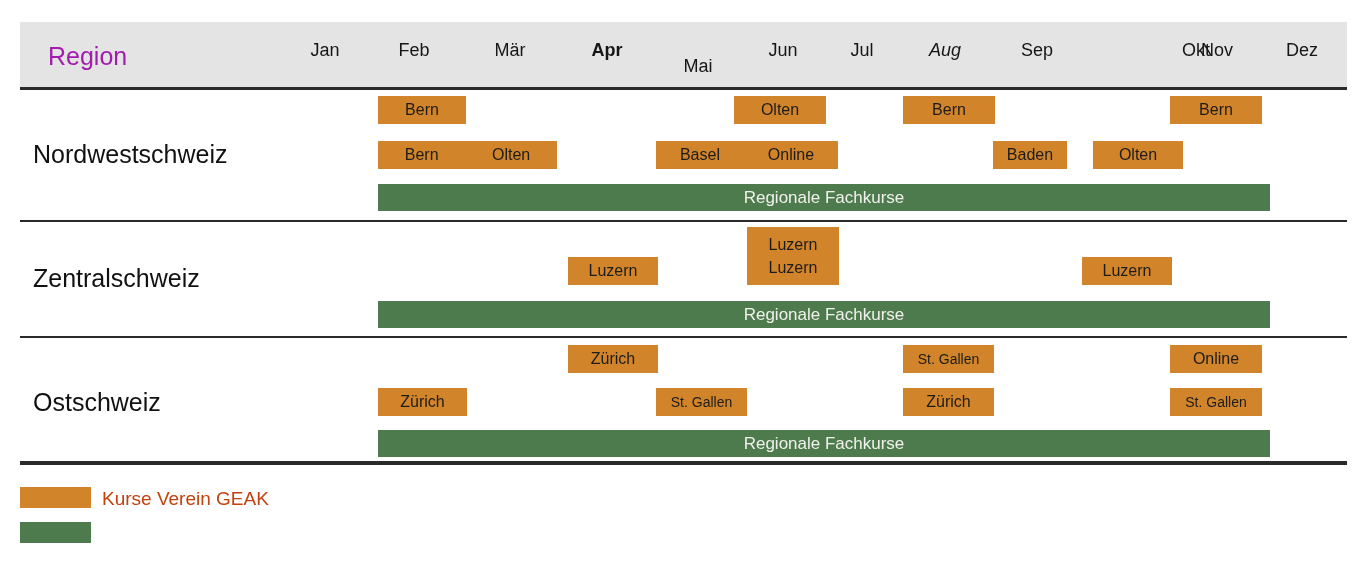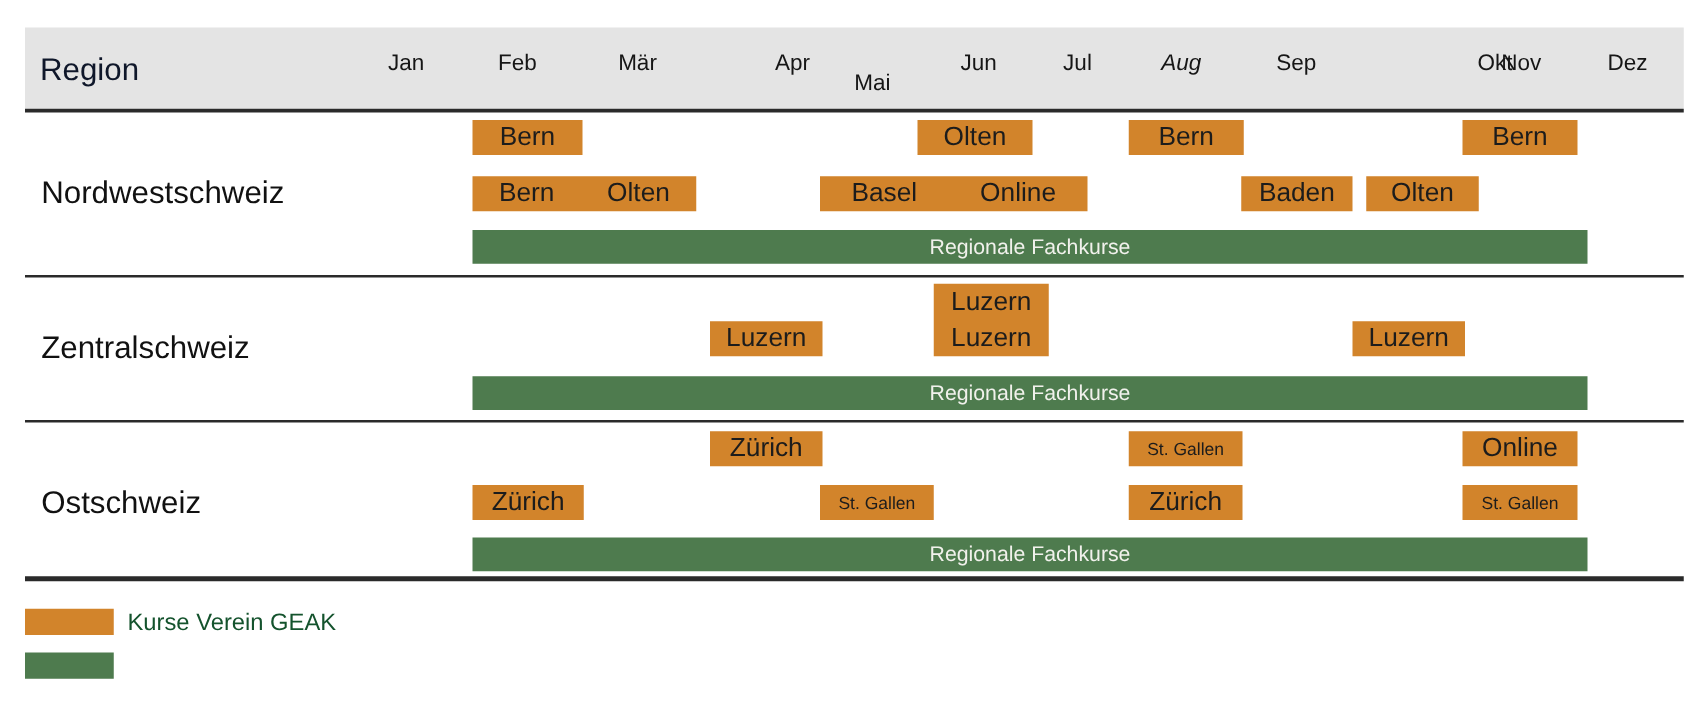--- a/index.html
+++ b/index.html
@@ -1,49 +1,49 @@
 <!DOCTYPE html>
 <html><head>
 <meta charset="utf-8">
 <style>
   html,body { margin:0; padding:0; background:#ffffff; }
   .stage {
     position:relative; width:1364px; height:564px; background:#ffffff;
     font-family:"Liberation Sans", sans-serif; overflow:hidden;
   }
   .hdr { position:absolute; left:20px; top:22px; width:1327px; height:65px; }
-  .hdr-region { position:absolute; left:32px; top:38px; font-size:25px; color:#0f172a; }
+  .hdr-region { position:absolute; left:48px; top:38px; font-size:25px; color:#a21caf; }
   .month { position:absolute; top:40px; transform:translateX(-50%); font-size:18px; color:#161616; white-space:nowrap; }
   .line { position:absolute; left:20px; width:1327px; background:#2a2a2a; }
   .region-label { position:absolute; left:33px; font-size:25px; color:#111111; white-space:nowrap; }
   .bar {
     position:absolute; height:28px; display:flex; align-items:center;
-    justify-content:space-around; font-size:21px; color:#1c1c1c; white-space:nowrap;
+    justify-content:space-around; font-size:16px; color:#1c1c1c; white-space:nowrap;
   }
   .bar.small { font-size:14px; }
   .bar.double { height:58px; flex-direction:column; justify-content:center; gap:5px; }
   .gbar {
     position:absolute; left:378px; width:892px; height:27px;
     display:flex; align-items:center; justify-content:center;
     font-size:17px; color:#F1F1EC; white-space:nowrap;
   }
   .swatch { position:absolute; left:20px; width:71px; height:21px; }
-  .legend-label { position:absolute; left:102px; font-size:19px; color:#14532d; white-space:nowrap; }
+  .legend-label { position:absolute; left:102px; font-size:19px; color:#c2410c; white-space:nowrap; }
 </style>
 </head>
 <body>
 
 <div class="stage">
 
   <div class="hdr" style="background: rgb(228, 228, 228);"></div>
   <div class="hdr-region" style="top:42px;">Region</div>
   <span class="month" style="left:325px;">Jan</span>
   <span class="month" style="left:414px;">Feb</span>
   <span class="month" style="left:510px;">Mär</span>
-  <span class="month" style="left:634px;">Apr</span>
+  <span class="month" style="left:607px;font-weight:bold;">Apr</span>
   <span class="month" style="left:698px;margin-top:16px;">Mai</span>
   <span class="month" style="left:783px;">Jun</span>
   <span class="month" style="left:862px;">Jul</span>
   <span class="month" style="left:945px;font-style:italic;">Aug</span>
   <span class="month" style="left:1037px;">Sep</span>
   <span class="month" style="left:1196px;">Okt</span>
   <span class="month" style="left:1217px;">Nov</span>
   <span class="month" style="left:1302px;">Dez</span>
 
   <div class="line" style="top:87px;height:3px;"></div>
@@ -64,25 +64,25 @@
   <div class="bar" style="left: 903px; top: 96px; width: 92px; background: rgb(210, 132, 43);">
     <span>Bern</span>
     </div>
   <div class="bar" style="left: 1170px; top: 96px; width: 92px; background: rgb(210, 132, 43);">
     <span>Bern</span>
     </div>
   <div class="bar" style="left: 378px; top: 141px; width: 179px; background: rgb(210, 132, 43);">
     <span>Bern</span>
     <span>Olten</span>
     </div>
-  <div class="bar" style="left: 656px; top: 141px; width: 214px; background: rgb(210, 132, 43);">
+  <div class="bar" style="left: 656px; top: 141px; width: 182px; background: rgb(210, 132, 43);">
     <span>Basel</span>
     <span>Online</span>
     </div>
-  <div class="bar" style="left: 993px; top: 141px; width: 89px; background: rgb(210, 132, 43);">
+  <div class="bar" style="left: 993px; top: 141px; width: 74px; background: rgb(210, 132, 43);">
     <span>Baden</span>
     </div>
   <div class="bar" style="left: 1093px; top: 141px; width: 90px; background: rgb(210, 132, 43);">
     <span>Olten</span>
     </div>
   <div class="gbar" style="top: 184px; background: rgb(78, 123, 78);">
     <span>Regionale Fachkurse</span>
     </div>
 
   <div class="bar" style="left: 568px; top: 257px; width: 90px; background: rgb(210, 132, 43);">

